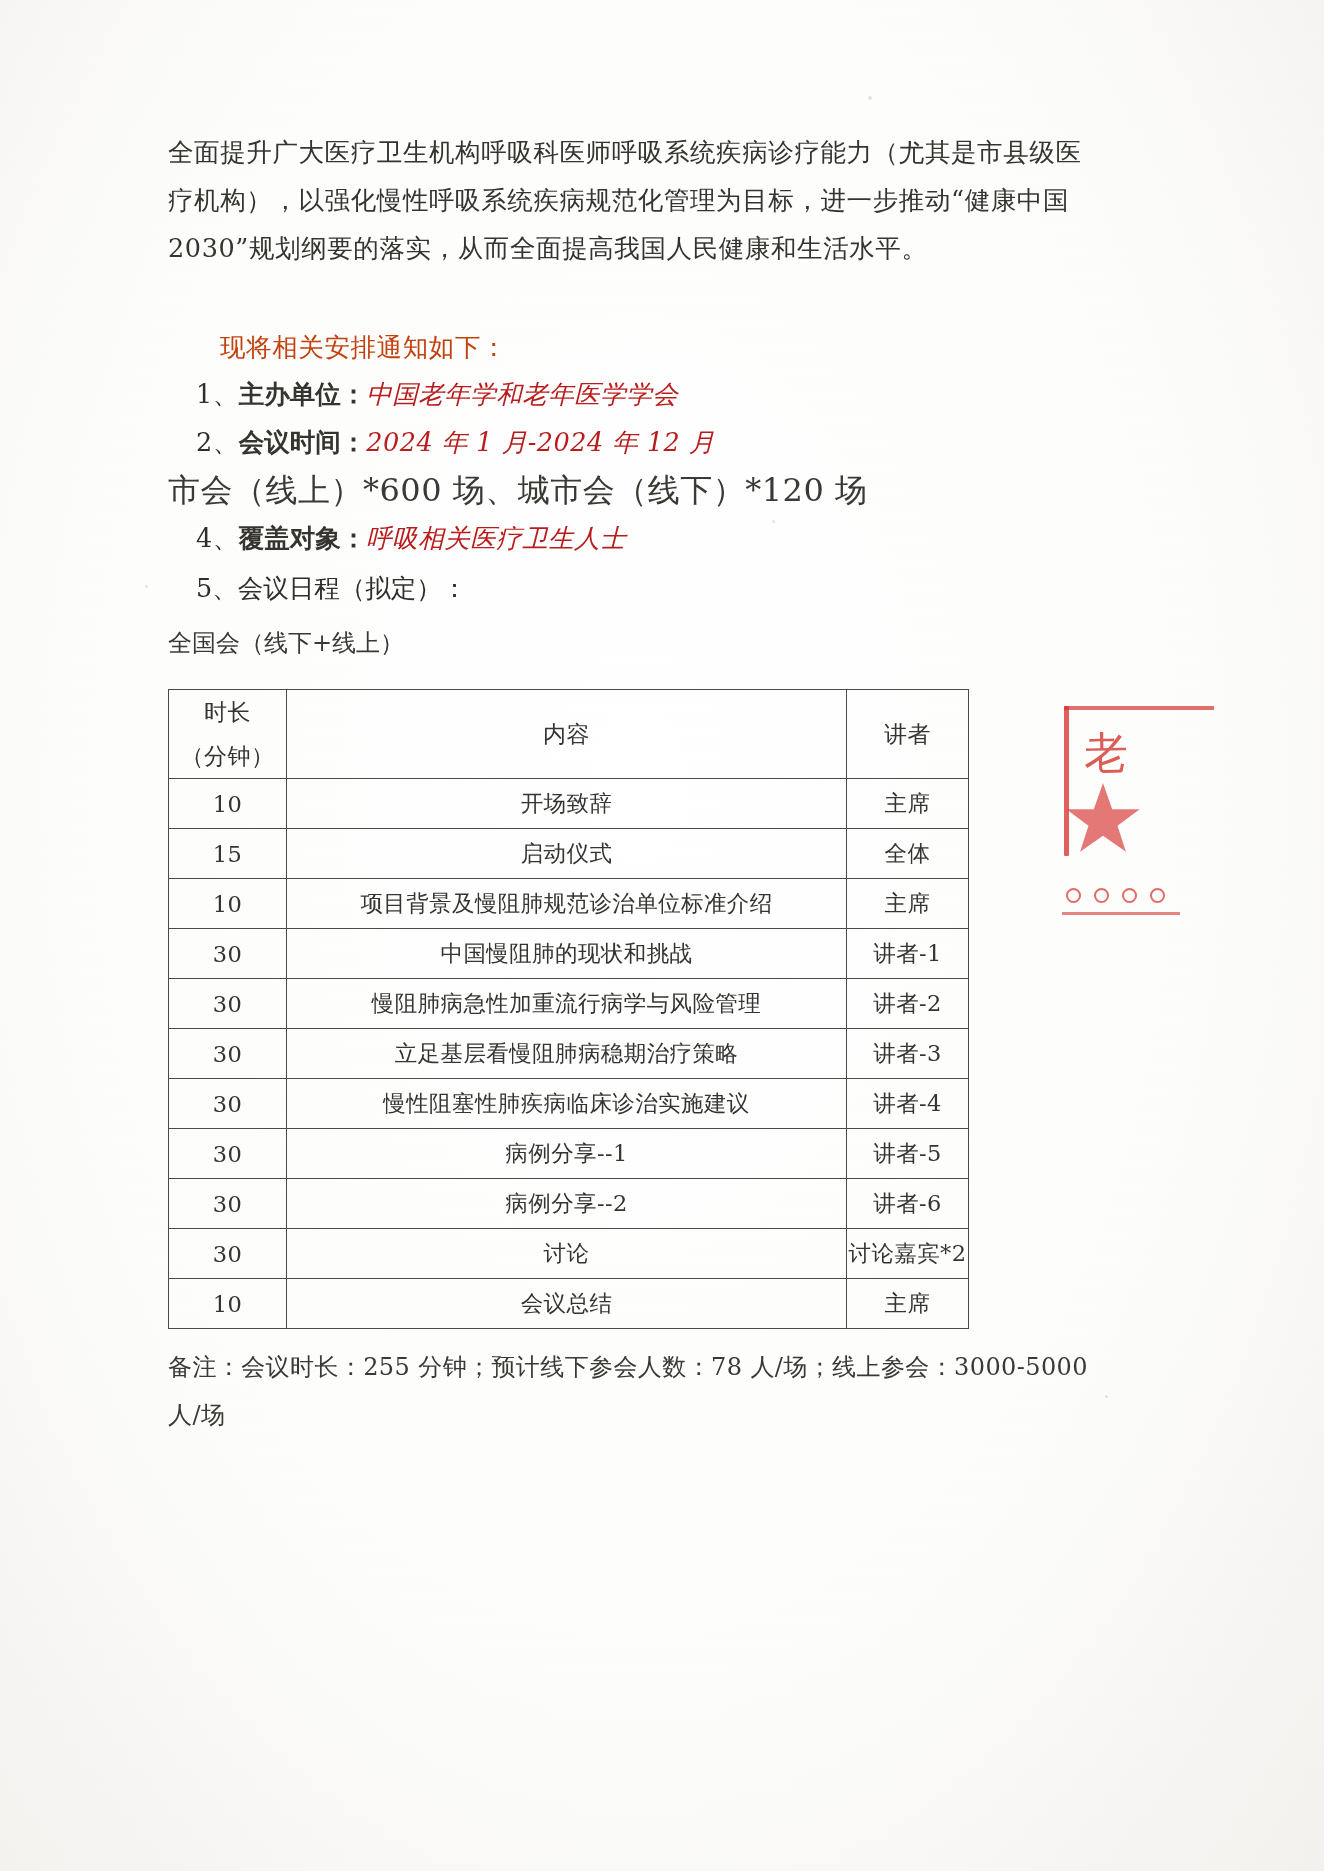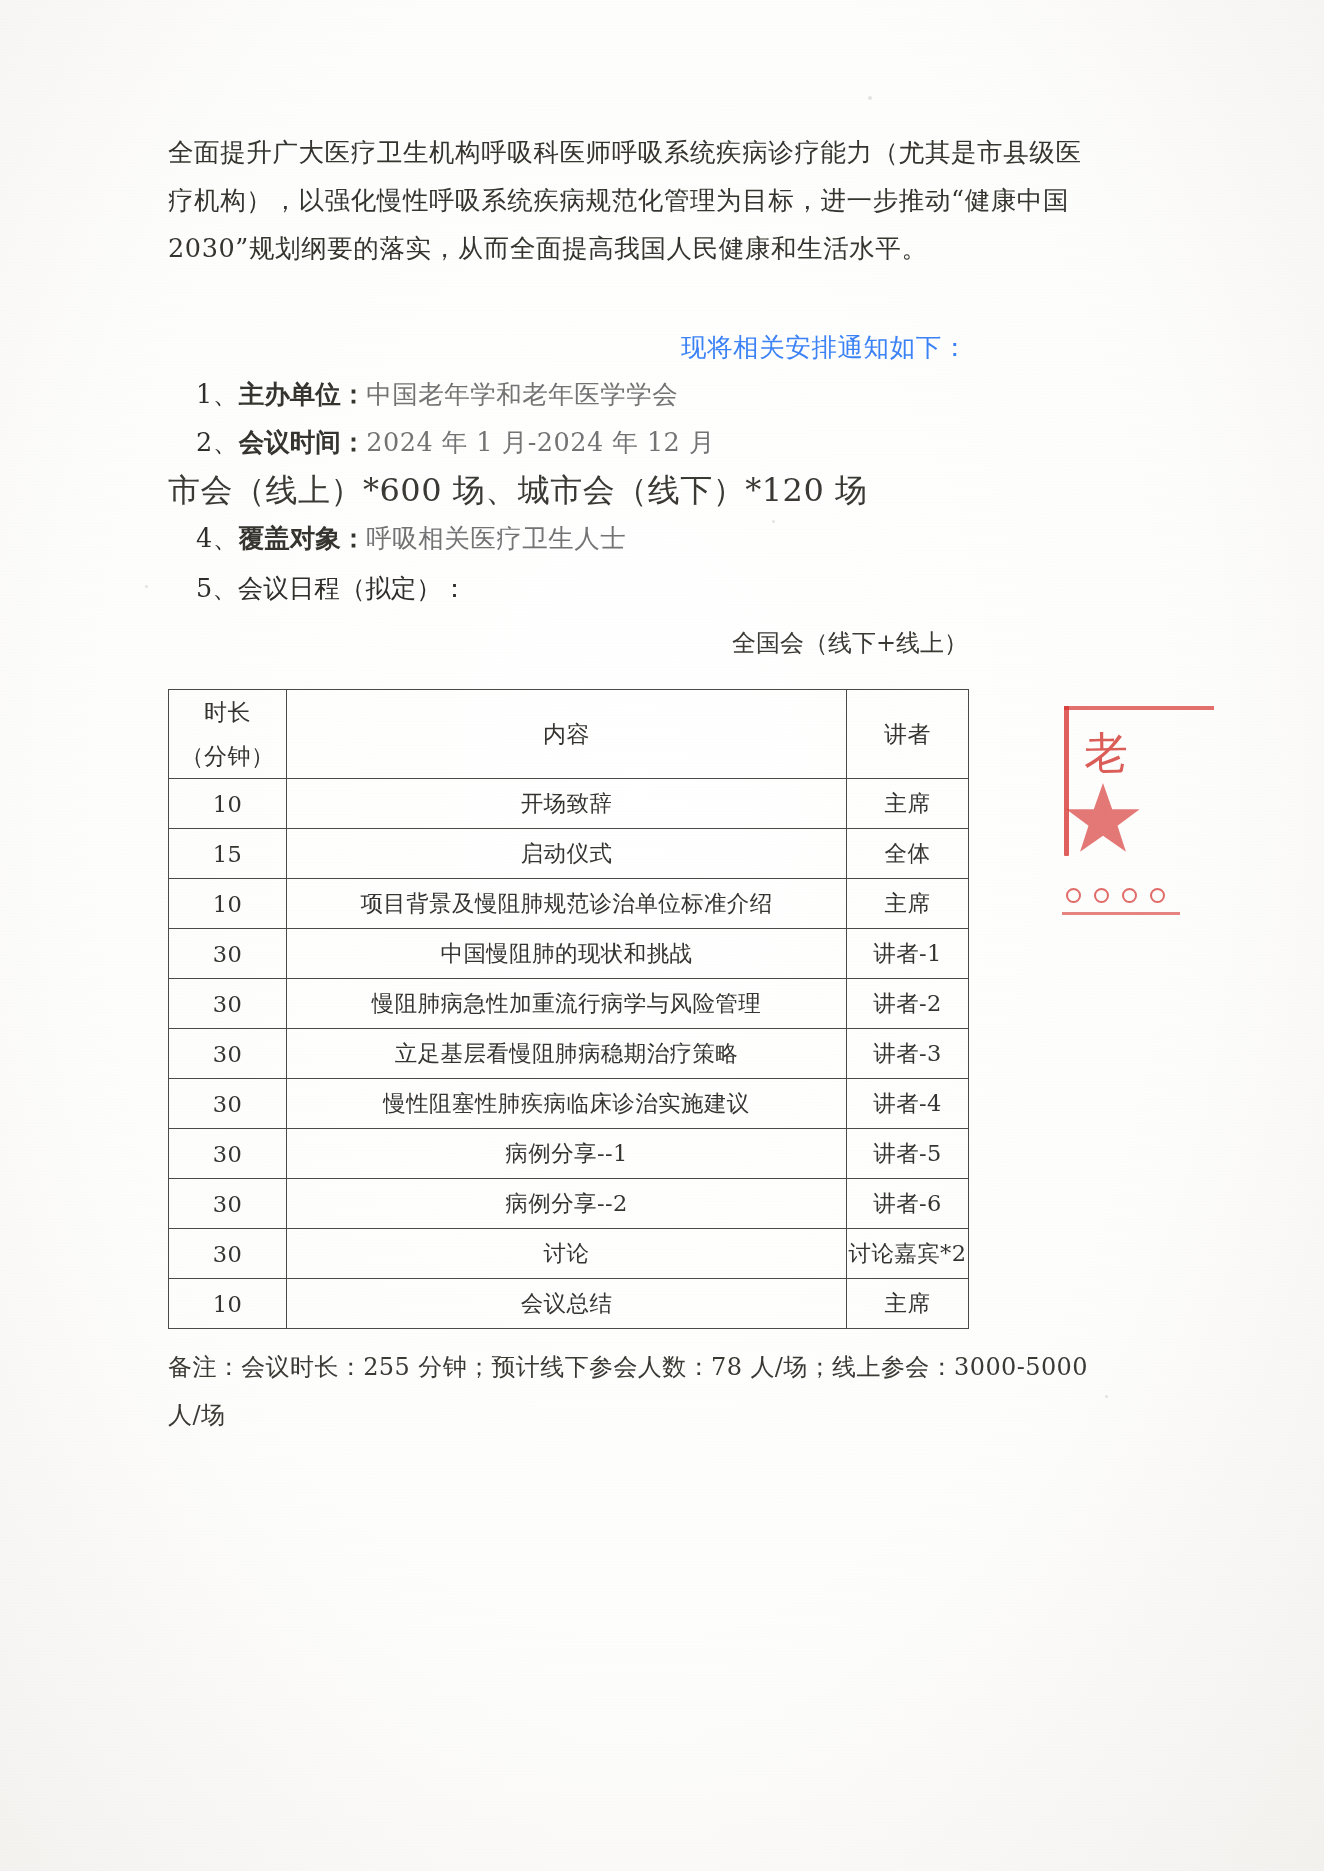--- a/index.html
+++ b/index.html
@@ -56,41 +56,40 @@
     margin: 0;
   }
   .para-line { display: block; white-space: nowrap; }
 
   .spacer-lg { height: 52px; }
 
   .lead-line {
     font-size: 25.5px;
     line-height: 46px;
     letter-spacing: .6px;
-    color: #3b82f6;
+    color: #c2410c;
     text-indent: 52px;
-    text-align: right;
   }
 
   .list-item {
     font-size: 25.5px;
     line-height: 48px;
     letter-spacing: .5px;
     color: #35342f;
     text-indent: 28px;
     white-space: nowrap;
   }
   .list-item .num { color: #2f2e2a; }
   .list-item .lbl {
     font-weight: bold;
     font-family: "DejaVu Sans", "Liberation Sans", sans-serif;
     letter-spacing: 0;
     text-align: right;
   }
-  .list-item .val { color: #737373; }
+  .list-item .val { color: #b91c1c; font-style: italic; }
   .cont-line {
     font-size: 32px;
     line-height: 48px;
     letter-spacing: .5px;
     color: #3a3934;
     text-indent: 0;
     white-space: nowrap;
   }
   .item-heading {
     font-size: 25.5px;
@@ -102,21 +101,20 @@
     white-space: nowrap;
   }
   .item-heading .num { font-family: "DejaVu Serif", serif; }
 
   .table-caption {
     font-size: 24px;
     line-height: 46px;
     color: #3a3934;
     margin-top: 6px;
     white-space: nowrap;
-    text-align: right;
   }
 
   
   .agenda-table {
     margin-top: 23px;
     width: 800px;
     border-collapse: collapse;
     table-layout: fixed;
   }
   .agenda-table th,

